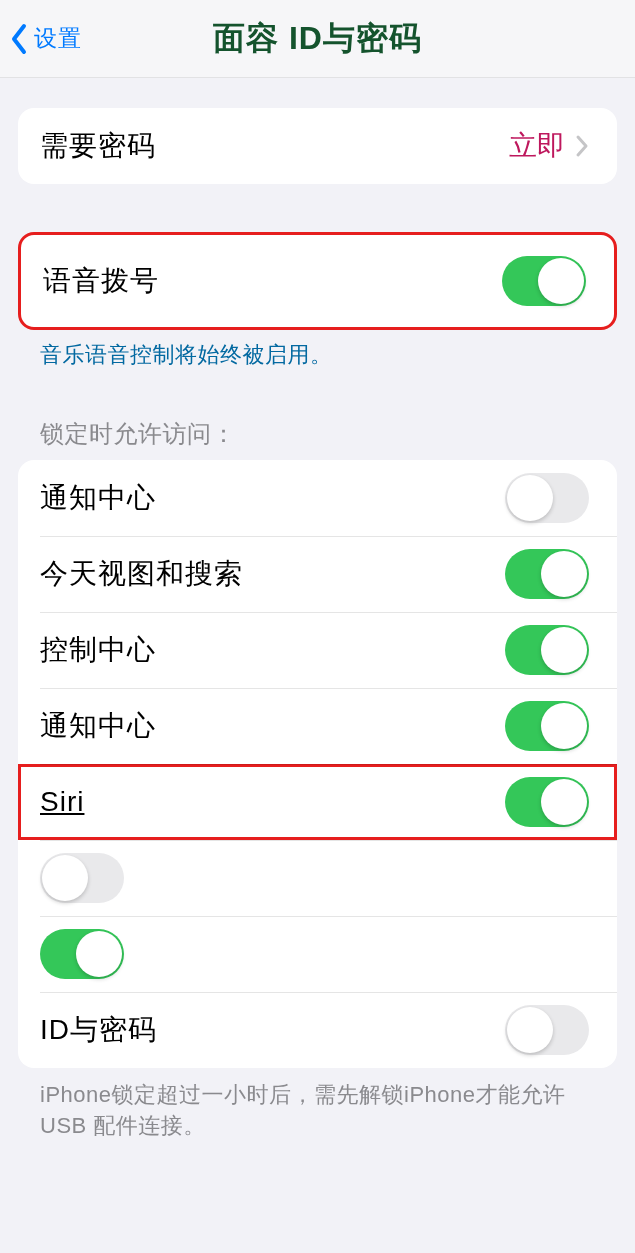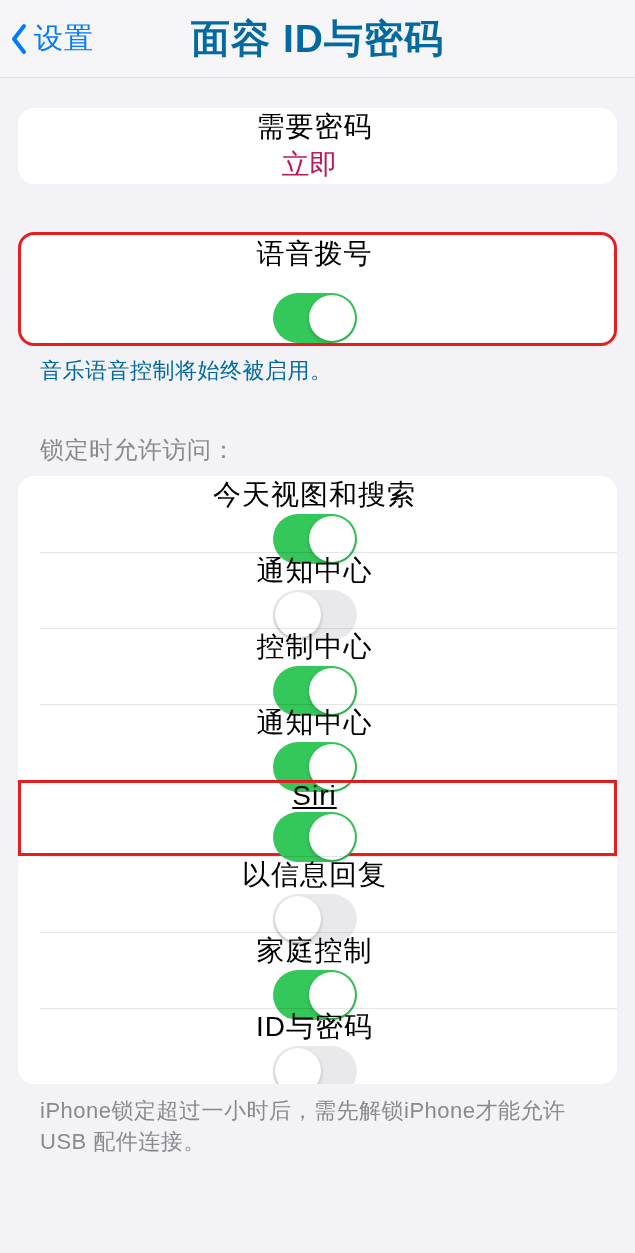--- a/index.html
+++ b/index.html
@@ -35,51 +35,50 @@
       display: flex;
       align-items: center;
       justify-content: center;
     }
     .back-chevron svg {
       width: 18px;
       height: 32px;
     }
     .back-label {
       color: #007aff;
-      font-size: 29px;
+      font-size: 23px;
       margin-left: 4px;
       letter-spacing: 1px;
     }
     .nav-title {
       position: absolute;
       left: 50%;
       transform: translateX(-50%);
-      font-size: 39px;
+      font-size: 32px;
       font-weight: 600;
-      color: #0369a1;
+      color: #14532d;
       letter-spacing: 1px;
     }
     .content {
       padding: 0 18px;
     }
     .spacer-top {
       height: 30px;
     }
     .group {
       background: #fff;
       border-radius: 16px;
       overflow: hidden;
     }
     .row {
       height: 76px;
       display: flex;
       align-items: center;
       padding: 0 28px 0 22px;
       position: relative;
-      flex-direction: column;
     }
     .row + .row::before {
       content: "";
       position: absolute;
       top: 0;
       left: 22px;
       right: 0;
       height: 1px;
       background: rgba(0,0,0,0.10);
     }
@@ -145,21 +144,21 @@
       padding: 0 22px 10px 22px;
       letter-spacing: 0.5px;
     }
     .gap-32 {
       height: 48px;
     }
     .highlight-box {
       border: 3px solid #e61e1e;
     }
     .highlight-box .row {
-      height: 108px;
+      height: 92px;
     }
     .row.highlight-row {
       box-shadow: inset 0 0 0 3px #e61e1e;
       text-decoration: underline;
     }
     .bottom-footer {
       font-size: 22px;
       color: #8a8a8e;
       padding: 12px 22px 0 22px;
       line-height: 1.4;
@@ -208,57 +207,55 @@
     </div>
   </div>
   <div class="footer-text">音乐语音控制将始终被启用。</div>
 
   <div class="gap-32"></div>
 
   <div class="section-header">锁定时允许访问：</div>
 
   <div class="group" id="locked-access-group">
   <div class="row">
-        <span class="row-label">今天视图和搜索</span>
-        <div class="toggle on">
-          <div class="knob"></div>
-        </div>
-      </div>
-      <div class="row">
         <span class="row-label">通知中心</span>
         <div class="toggle off">
           <div class="knob"></div>
         </div>
       </div>
       <div class="row">
+        <span class="row-label">今天视图和搜索</span>
+        <div class="toggle on">
+          <div class="knob"></div>
+        </div>
+      </div>
+      <div class="row">
         <span class="row-label">控制中心</span>
         <div class="toggle on">
           <div class="knob"></div>
         </div>
       </div>
       <div class="row">
         <span class="row-label">通知中心</span>
         <div class="toggle on">
           <div class="knob"></div>
         </div>
       </div>
       <div class="row highlight-row">
         <span class="row-label">Siri</span>
         <div class="toggle on">
           <div class="knob"></div>
         </div>
       </div>
       <div class="row">
-        <span class="row-label">以信息回复</span>
         <div class="toggle off">
           <div class="knob"></div>
         </div>
       </div>
       <div class="row">
-        <span class="row-label">家庭控制</span>
         <div class="toggle on">
           <div class="knob"></div>
         </div>
       </div>
       <div class="row">
         <span class="row-label">ID与密码</span>
         <div class="toggle off">
           <div class="knob"></div>
         </div>
       </div>

